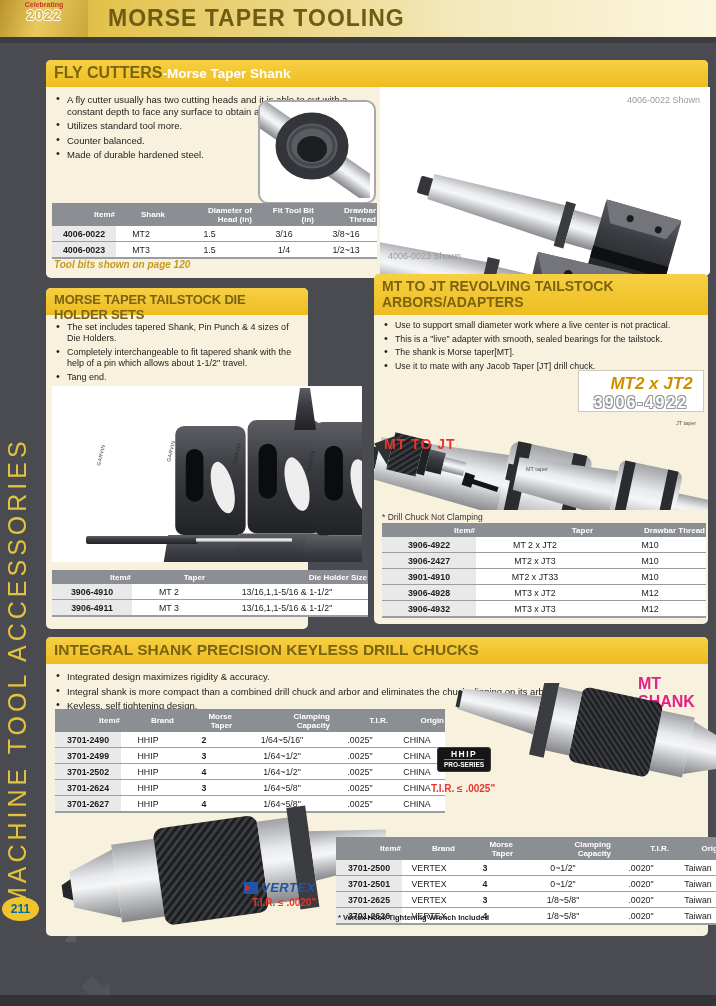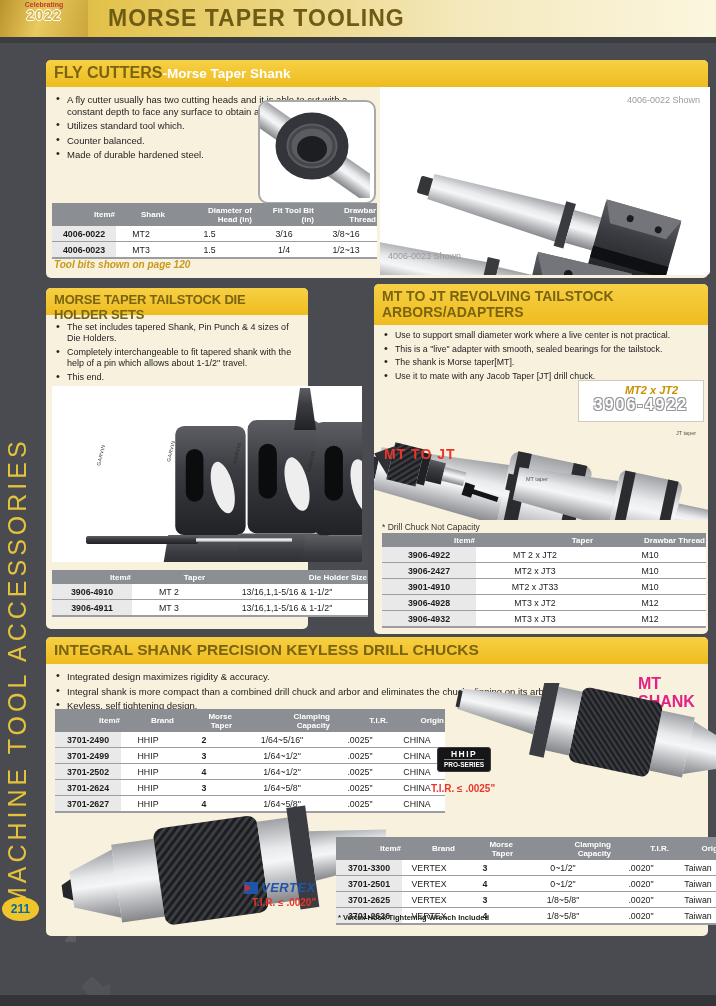--- a/index.html
+++ b/index.html
@@ -23,21 +23,21 @@
     font-size:25px;color:#e4c33c;letter-spacing:4px;z-index:3;}
   .page-badge{position:absolute;left:2px;top:897px;width:37px;height:24px;background:#f0c52c;border-radius:50%;
     display:flex;align-items:center;justify-content:center;font-weight:bold;font-size:12px;color:#0369a1;z-index:6;}
   .gear{position:absolute;z-index:1;}
   .bottom-strip{position:absolute;left:0;top:995px;width:716px;height:11px;background:#333438;z-index:2;}
 
   
   .panel{position:absolute;background:#f8f1dd;border-radius:5px;z-index:4;}
   .p1{left:46px;top:60px;width:662px;height:218px;}
   .p2{left:46px;top:288px;width:262px;height:341px;}
-  .p3{left:374px;top:284px;width:334px;height:350px;}
+  .p3{left:374px;top:274px;width:334px;height:350px;}
   .p4{left:46px;top:637px;width:662px;height:299px;}
   .bar{background:linear-gradient(180deg,#f7d044 0%,#eebc20 100%);border-radius:5px 5px 0 0;
     padding:4px 8px 0 8px;box-sizing:border-box;font-weight:bold;}
   .p1 .bar{height:27px;font-size:16px;}
   .p2 .bar{height:27px;font-size:13px;letter-spacing:-0.2px;}
   .p3 .bar{height:41px;font-size:14px;line-height:16px;}
   .p4 .bar{height:27px;font-size:15.5px;}
   .bar .t-main{color:#7a6410;}
   .bar .t-sub{color:#ffffff;font-size:13.5px;}
 
@@ -72,21 +72,21 @@
 
   
   .footnote-gold{position:absolute;left:8px;top:199px;font-size:10px;font-weight:bold;font-style:italic;color:#c8991a;}
   .photo{position:absolute;background:#fff;}
   .photo-main{left:326px;top:27px;width:330px;height:188px;border-radius:0 0 4px 0;margin-left:8px;}
   .shown-label{position:absolute;font-size:9px;color:#9b9b9b;}
   .inset{left:212px;top:40px;width:114px;height:100px;border:2px solid #a9a9a9;border-radius:10px;overflow:hidden;}
   .photo-die{left:6px;top:98px;width:310px;height:176px;}
   .garvin{position:absolute;font-size:5px;color:#2a2a2a;transform:rotate(-76deg);letter-spacing:0.4px;}
   .callout{position:absolute;left:204px;top:96px;width:124px;height:40px;background:#fff;border:1px solid #cfcabb;text-align:center;}
-  .callout-model{font-size:11px;font-weight:bold;font-style:italic;color:#cc8f00;margin-top:3px;margin-left:21px;}
+  .callout-model{font-size:17px;font-weight:bold;font-style:italic;color:#cc8f00;margin-top:3px;margin-left:21px;}
   .callout-item{font-size:16px;font-weight:bold;color:#fdfdfd;letter-spacing:2px;line-height:17px;
     text-shadow:-1px -1px 0 #97999d,1px -1px 0 #97999d,-1px 1px 0 #97999d,1px 1px 0 #97999d;}
   .mtjt-label{position:absolute;left:10px;top:162px;font-size:14px;font-weight:bold;color:#e8362c;letter-spacing:1px;}
   .taper-note{position:absolute;font-size:5.5px;color:#555;}
   .chuck-note{position:absolute;left:8px;top:238px;font-size:8.5px;color:#333;}
   .mtshank{position:absolute;left:592px;top:38px;color:#e32185;font-weight:bold;font-size:16px;}
   .hhip-badge{position:absolute;left:391px;top:110px;background:#161618;color:#fff;border:1px solid #3c3c3e;
     border-radius:3px;padding:2px 6px;text-align:center;z-index:5;}
   .badge1{font-size:8.5px;font-weight:bold;letter-spacing:1.5px;line-height:9px;}
   .badge2{font-size:6.5px;font-weight:bold;border-top:1px solid #8a8a8a;line-height:8px;padding-top:1px;}
@@ -198,21 +198,21 @@
   <div class="sidebar-label">MACHINE TOOL ACCESSORIES</div>
   <div class="page-badge">211</div>
   <div class="bottom-strip"></div>
 
   <div class="panel p1">
     <div class="bar">
       <span class="t-main">FLY CUTTERS</span><span class="t-sub">-Morse Taper Shank</span>
     </div>
     <ul class="bullets">
         <li>A fly cutter usually has two cutting heads and it is able to cut with a constant depth to face any surface to obtain a uniform surface.</li>
-        <li>Utilizes standard tool which.</li>
+        <li>Utilizes standard tool more.</li>
         <li>Counter balanced.</li>
         <li>Made of durable hardened steel.</li>
       </ul>
 
     <div class="photo inset">
       <svg width="110" height="96">
         <g transform="rotate(35 55 48)">
             <rect x="-20" y="36" width="150" height="26" fill="url(#gMetal)"></rect>
           </g>
         <ellipse cx="52" cy="44" rx="31" ry="28" fill="#5a5c61"></ellipse>
@@ -264,21 +264,21 @@
     <div class="footnote-gold">Tool bits shown on page 120</div>
   </div>
 
   <div class="panel p2">
     <div class="bar">
       <span class="t-main">MORSE TAPER TAILSTOCK DIE HOLDER SETS</span>
     </div>
     <ul class="bullets">
         <li>The set includes tapered Shank, Pin Punch &amp; 4 sizes of Die Holders.</li>
         <li>Completely interchangeable to fit tapered shank with the help of a pin which allows about 1-1/2" travel.</li>
-        <li>This end.</li>
+        <li>Tang end.</li>
       </ul>
 
     <div class="photo photo-die">
       <svg width="310" height="176">
         <use href="#sym-die" transform="translate(14,40)"></use>
         <use href="#sym-die" transform="translate(82,34) scale(1.04)"></use>
         <use href="#sym-die" transform="translate(148,36) scale(1.04)"></use>
         <polygon points="248,2 258,2 264,44 242,44" fill="url(#gDark)"></polygon>
         <use href="#sym-die" transform="translate(218,42) scale(1.12)"></use>
         <rect x="34" y="150" width="112" height="8" rx="2" fill="url(#gDark)"></rect>
@@ -342,21 +342,21 @@
       </g>
       <g transform="translate(96,116) rotate(18)">
           <rect width="30" height="5" fill="#141518"></rect>
           <rect x="-6" y="-4" width="10" height="13" fill="#141518"></rect>
         </g>
     </svg>
 
     <div class="mtjt-label">MT TO JT</div>
     <div class="taper-note" style="left:152px;top:192px">MT taper</div>
     <div class="taper-note" style="left:302px;top:146px">JT taper</div>
-    <div class="chuck-note">* Drill Chuck Not Capacity</div>
+    <div class="chuck-note">* Drill Chuck Not Clamping</div>
 
     <table class="t-mtjt">
         <thead>
           <tr>
             <th>Item#</th>
             <th>Taper</th>
             <th>Drawbar Thread</th>
           </tr>
         </thead>
         <tbody>
@@ -485,21 +485,21 @@
             <th>Morse
 Taper</th>
             <th>Clamping
 Capacity</th>
             <th>T.I.R.</th>
             <th>Origin</th>
           </tr>
         </thead>
         <tbody>
           <tr>
-            <td>3701-3300</td>
+            <td>3701-2500</td>
             <td>VERTEX</td>
             <td>3</td>
             <td>0~1/2"</td>
             <td>.0020"</td>
             <td>Taiwan</td>
           </tr>
           <tr>
             <td>3701-2501</td>
             <td>VERTEX</td>
             <td>4</td>

